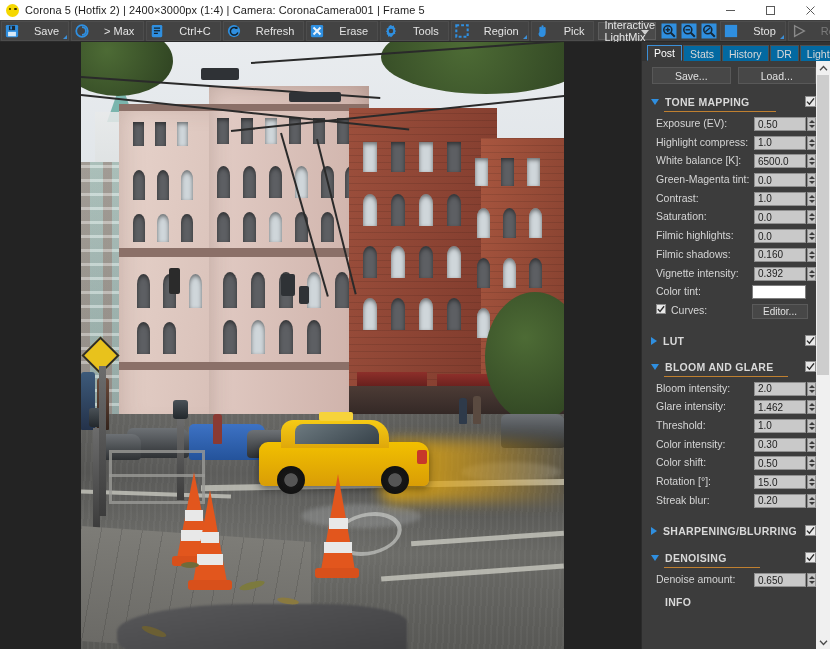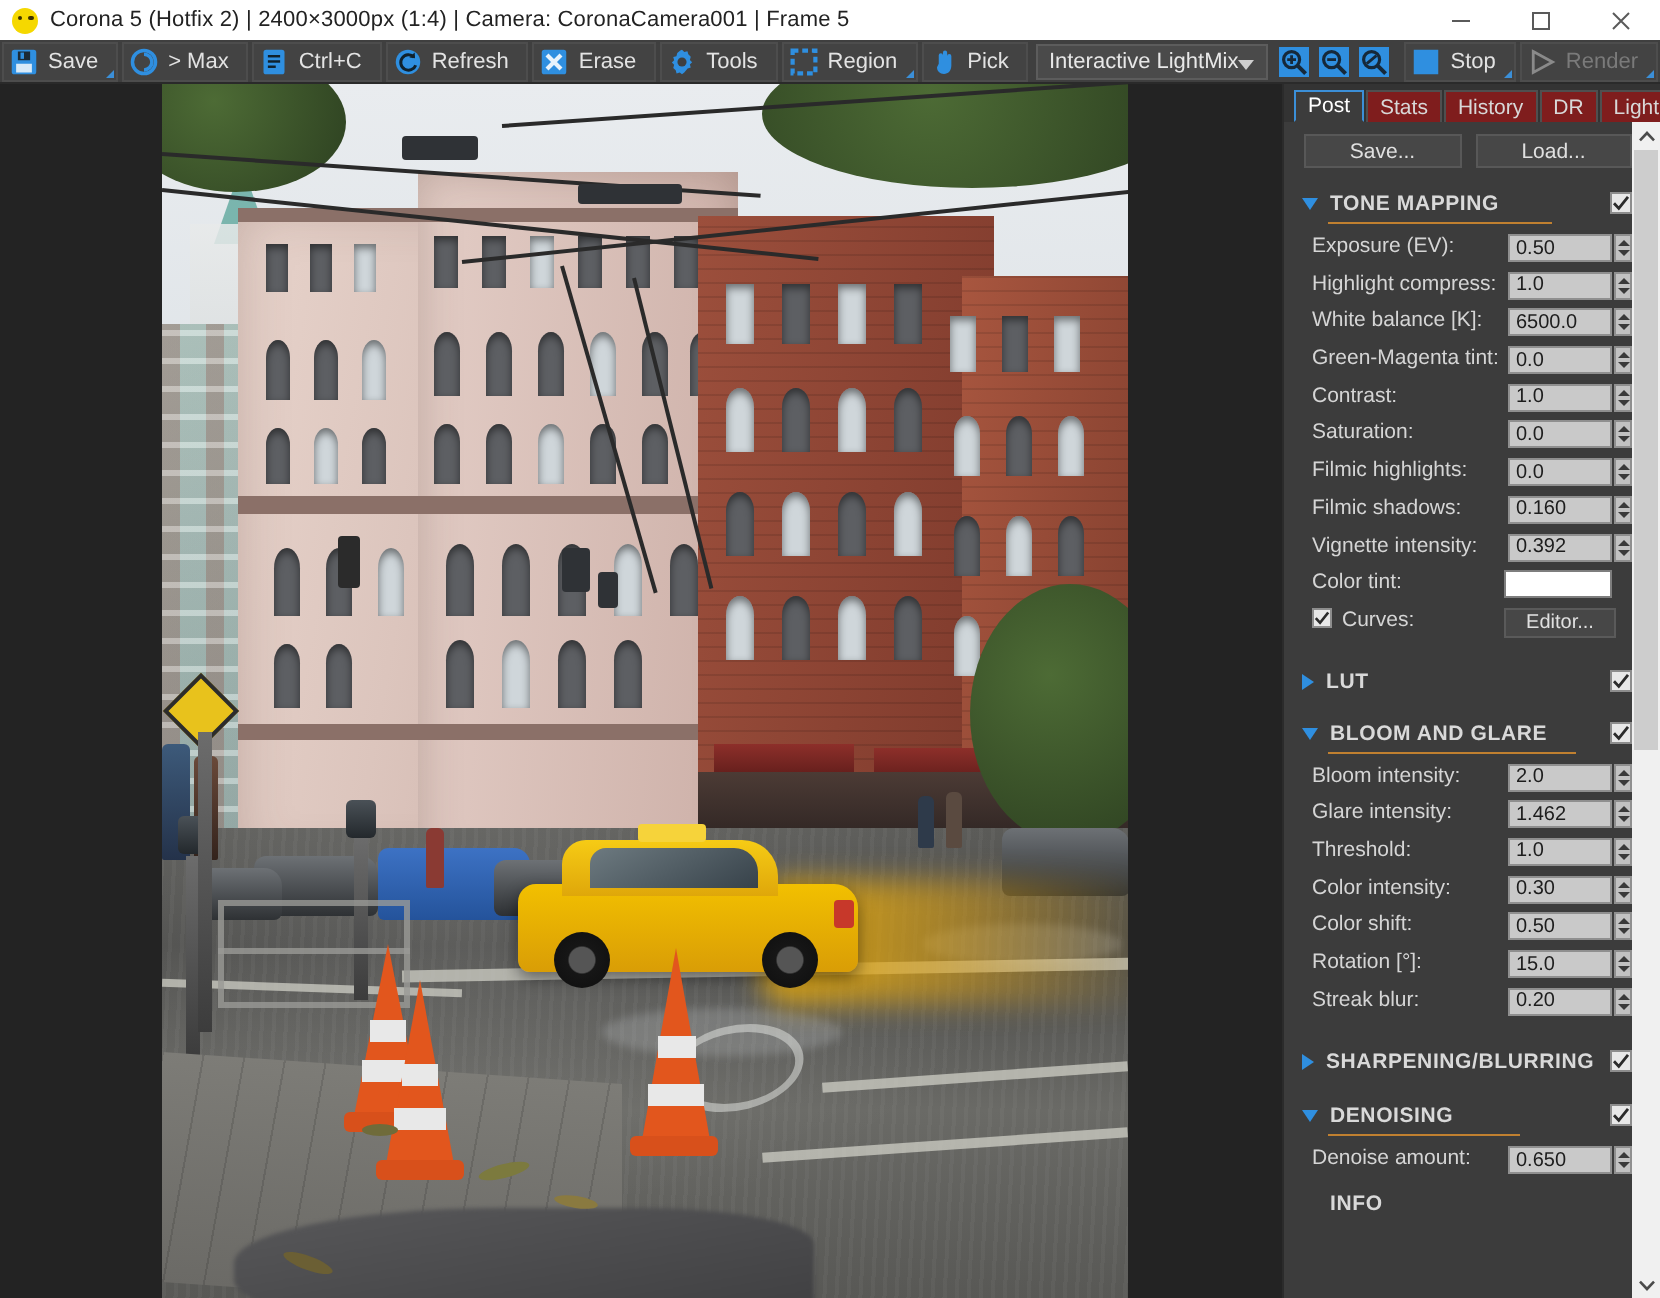--- a/index.html
+++ b/index.html
@@ -49,21 +49,21 @@
     border-bottom: 1px solid #2a2a2a;
   }
   .tb-btn {
     height: 20px; display: flex; align-items: center;
     padding: 0 6px 0 3px; margin: 0 1px;
     position: relative;
     color: #e3e3e3; font-size: 11px;
     background: #434343;
     border: 1px solid #4d4d4d;
   }
-  .tb-btn .lbl { margin-left: 5px; margin-right: 3px; white-space: nowrap; }
+  .tb-btn .lbl { margin-left: 15px; margin-right: 3px; white-space: nowrap; }
   .tb-btn.disabled { color: #7a7a7a; }
   .tb-btn.corner::after {
     content: ""; position: absolute; right: 1px; bottom: 1px;
     width: 0; height: 0;
     border-left: 4px solid transparent;
     border-bottom: 4px solid #3b8fd8;
   }
   .tb-icon { width: 14px; height: 14px; flex: none; display: block; }
   .tb-iconbtn {
     width: 18px; height: 18px; margin: 0 1px;
@@ -107,21 +107,21 @@
   }
   #tabs {
     height: 19px; display: flex; align-items: flex-end;
     background: #333333; padding-left: 5px;
     flex: none;
   }
   .tab {
     height: 16px; padding: 0 6px;
     display: flex; align-items: center;
     font-size: 10.5px; color: #d8d8d8;
-    background: #7f1d1d; border: 1px solid #4f4f4f;
+    background: #0369a1; border: 1px solid #4f4f4f;
     border-bottom: none; margin-right: 1px;
   }
   .tab.active {
     background: #3c3c3c; border: 1px solid #3b8fd8;
     border-bottom: 1px solid #3c3c3c;
     color: #ffffff;
   }
   #panel-scroll {
     flex: 1; position: relative;
     overflow: hidden;

